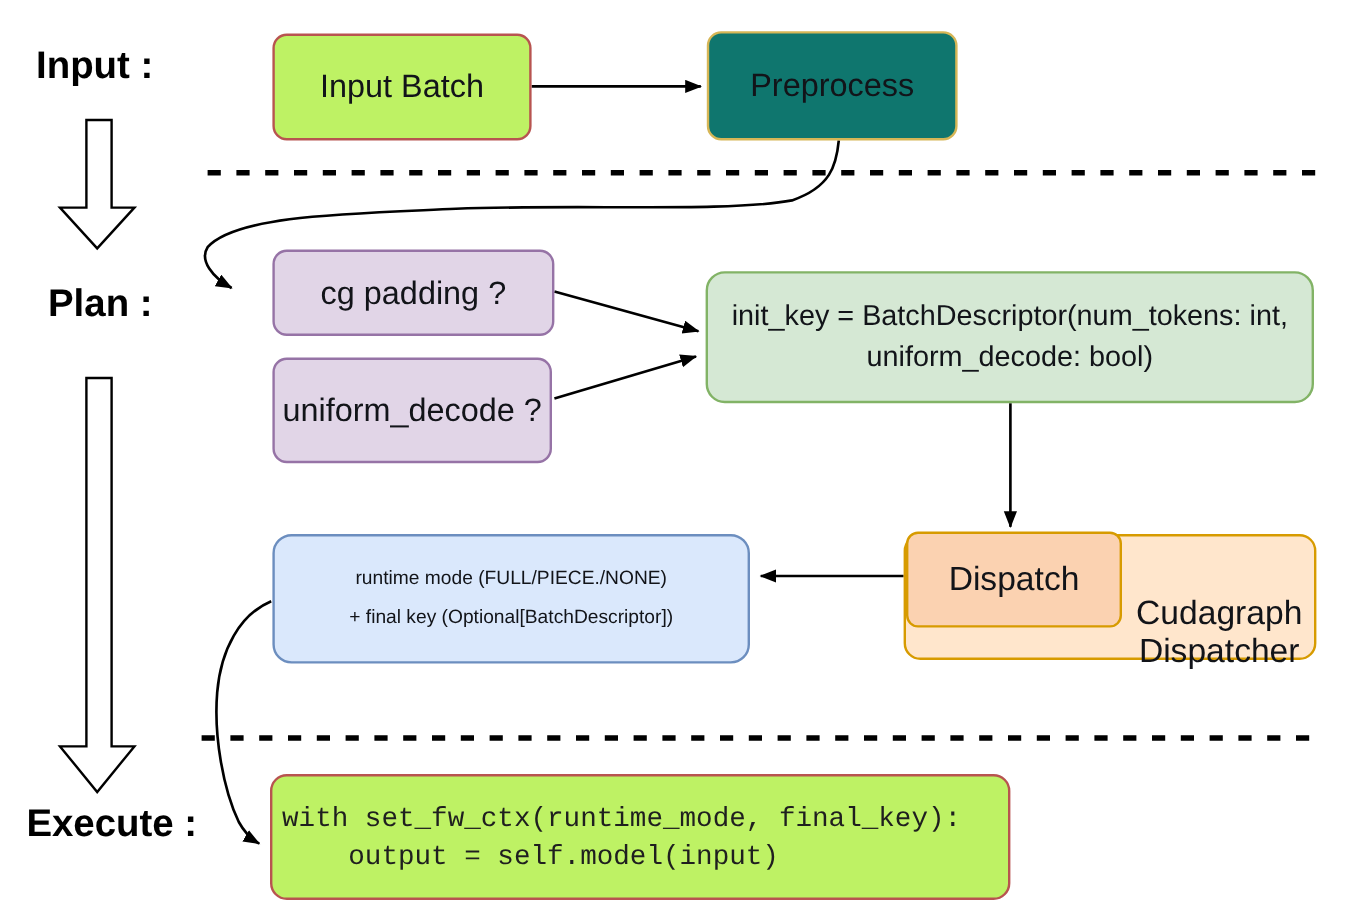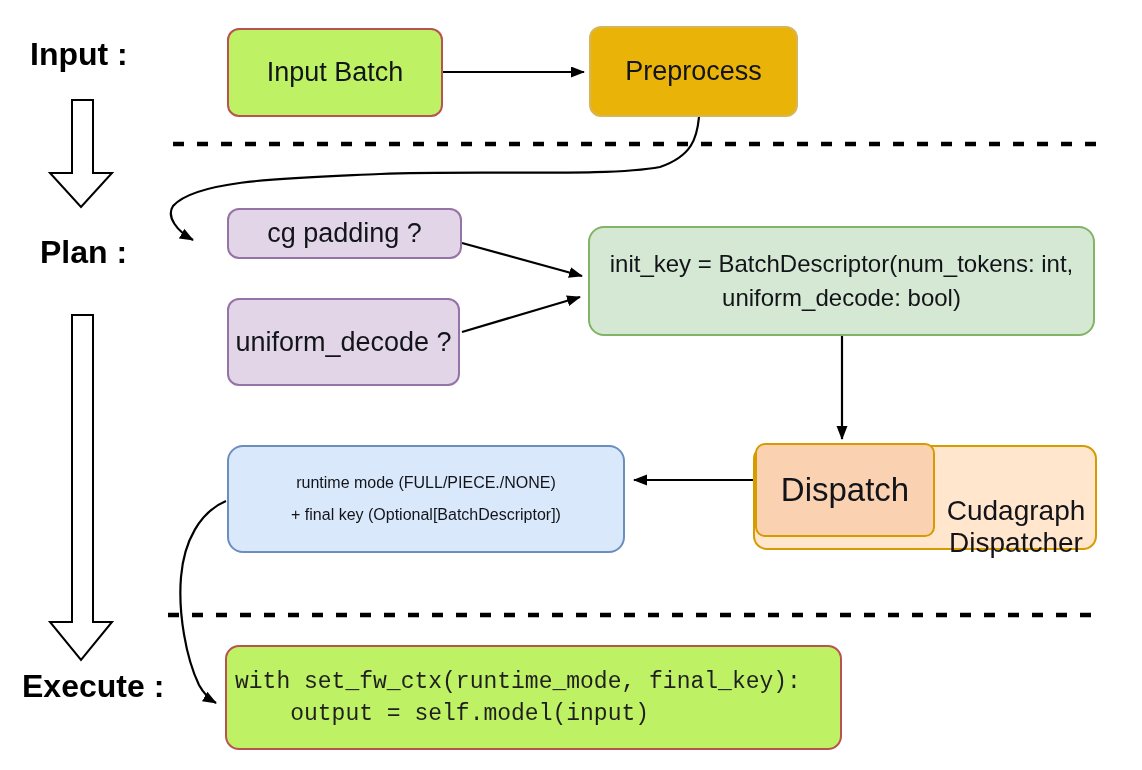--- a/index.html
+++ b/index.html
@@ -12,35 +12,35 @@
     position:absolute;font-weight:700;font-size:32px;color:#000;
     white-space:nowrap;letter-spacing:0px;
   }
   .node{
     position:absolute;box-sizing:border-box;border:2px solid #000;
     display:flex;flex-direction:column;align-items:center;justify-content:center;
     text-align:center;color:#121419;
   }
   .node .ln{display:block;}
   .pink  {background:#bef264;border-color:#b85450;}
-  .yellow{background:#eab308;border-color:#d6b656;}
+  .yellow{background:#0f766e;border-color:#d6b656;}
   .purple{background:#e1d5e7;border-color:#9673a6;}
   .green {background:#d5e8d4;border-color:#82b366;text-align:center;}
   .blue  {background:#dae8fc;border-color:#6c8ebf;}
   .orange{background:#ffe6cc;border-color:#d79b00;}
   .peach {background:#fbd2b1;border-color:#d79b00;}
 
   .n-input-batch   {left:227px;top:28px; width:216px;height:89px; border-radius:12px;font-size:27px;}
   .n-preprocess    {left:589px;top:26px; width:209px;height:91px; border-radius:12px;font-size:27px;}
-  .n-cg-padding    {left:227px;top:208px;width:235px;height:51px; border-radius:12px;font-size:27px;}
+  .n-cg-padding    {left:227px;top:208px;width:235px;height:72px; border-radius:12px;font-size:27px;}
   .n-uniform-decode{left:227px;top:298px;width:233px;height:88px; border-radius:12px;font-size:27px;}
   .n-init-key      {left:588px;top:226px;width:507px;height:110px;border-radius:16px;font-size:24px;line-height:34px;}
   .n-runtime-mode  {left:227px;top:445px;width:398px;height:108px;border-radius:16px;font-size:16px;line-height:32px;}
   .n-cudagraph     {left:753px;top:445px;width:344px;height:105px;border-radius:14px;}
-  .n-dispatch      {left:755px;top:443px;width:180px;height:94px; border-radius:10px;font-size:33px;z-index:3;}
+  .n-dispatch      {left:755px;top:443px;width:180px;height:80px; border-radius:10px;font-size:28px;z-index:3;}
   .cudagraph-text{
     position:absolute;left:935px;top:445px;width:162px;height:105px;z-index:2;
     display:flex;flex-direction:column;align-items:center;justify-content:center;
     font-size:28px;line-height:32px;color:#121419;text-align:center;margin-top:29px;
   }
   .n-execute-code{
     left:225px;top:645px;width:617px;height:105px;border-radius:14px;
     align-items:flex-start;justify-content:center;text-align:left;
     font-family:"Liberation Mono", monospace;font-size:23px;line-height:32px;
     color:#1f1f1f;padding-left:8px;

